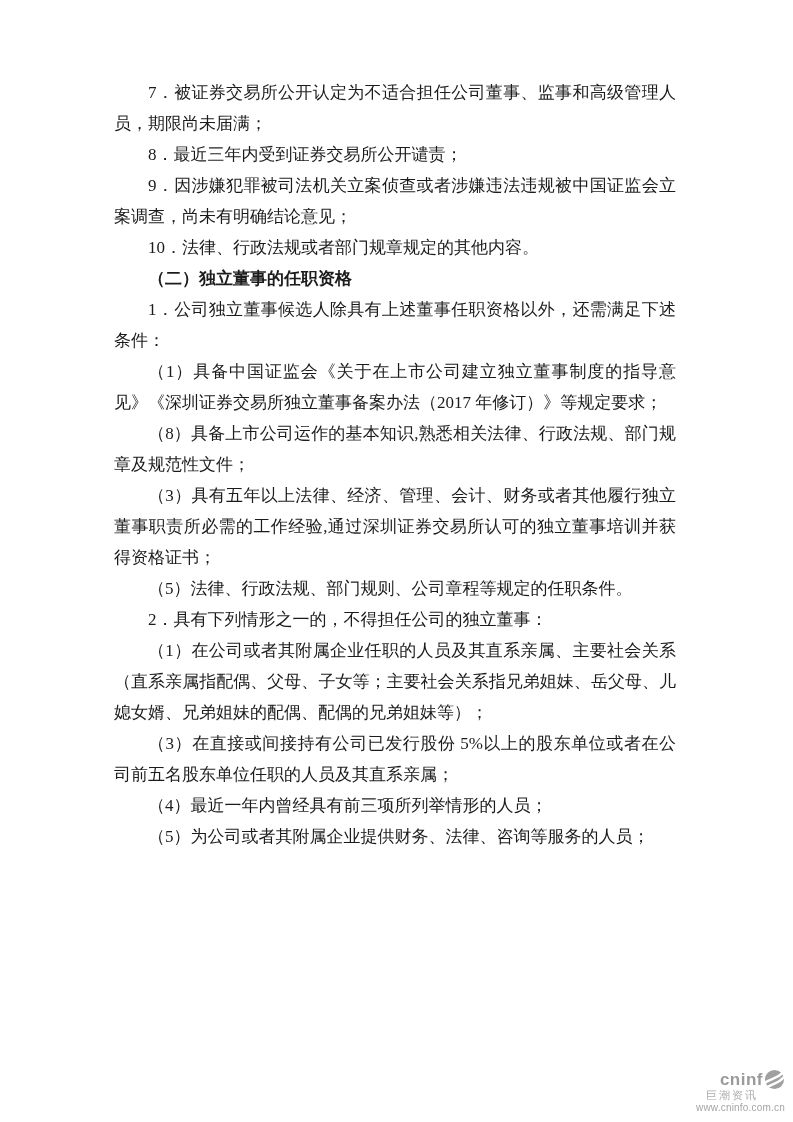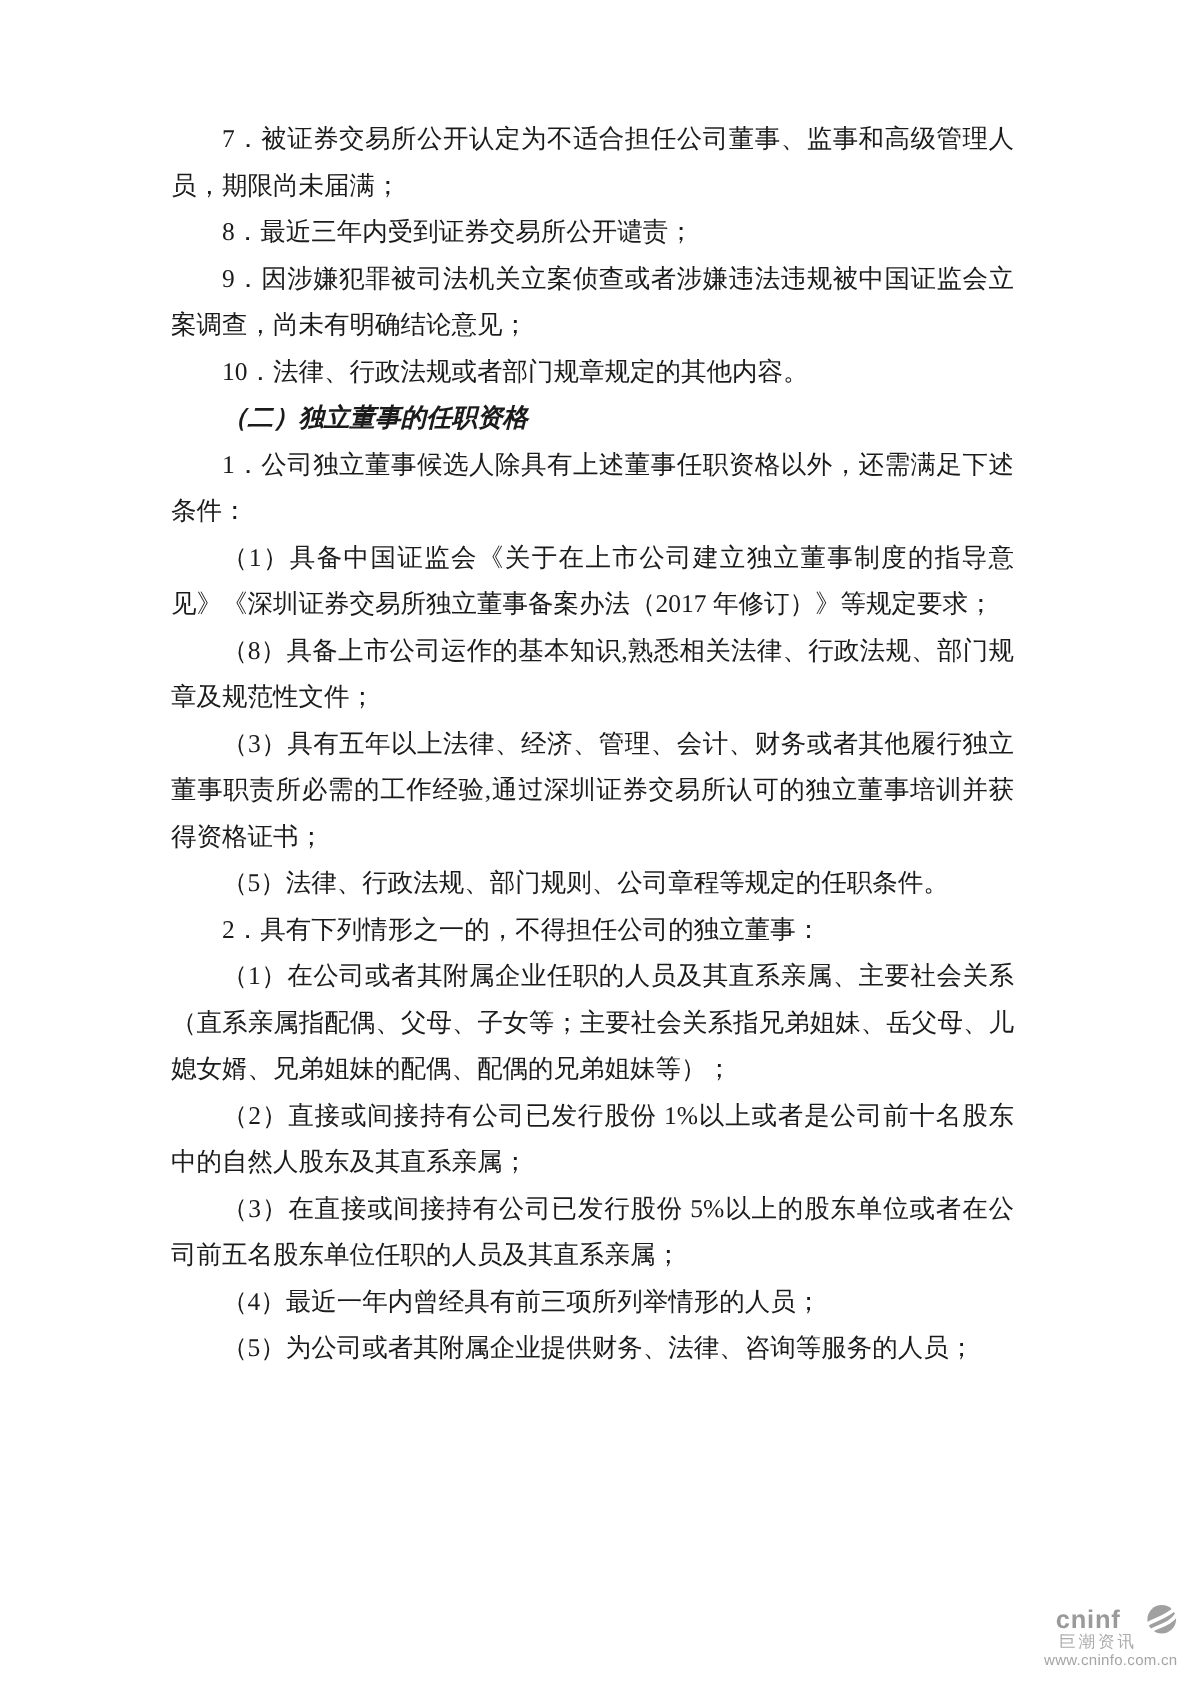--- a/index.html
+++ b/index.html
@@ -24,35 +24,34 @@
     color:#1b1b1b;
     text-align:justify;
     text-justify:inter-ideograph;
   }
   .doc-content p {
     margin:0;
     text-indent:2em;
   }
   .doc-content p.heading {
     font-weight:bold;
-    font-style:italic;
   }
   .footer {
     position:absolute;
     right:8px; bottom:9px;
     text-align:right;
     font-family:"Liberation Sans","DejaVu Sans",sans-serif;
     color:#9e9e9e;
     line-height:1;
   }
   .brand-row {
     display:flex;
     align-items:center;
     justify-content:flex-end;
-    gap:17px;
+    gap:1px;
   }
   .brand {
     font-size:17px;
     font-weight:bold;
     letter-spacing:0.5px;
     color:#9a9a9a;
   }
   .logo-mark { display:block; }
   .brand-cn {
     font-size:11px;
@@ -77,21 +76,20 @@
     <p>9．因涉嫌犯罪被司法机关立案侦查或者涉嫌违法违规被中国证监会立案调查，尚未有明确结论意见；</p>
     <p>10．法律、行政法规或者部门规章规定的其他内容。</p>
     <p class="heading">（二）独立董事的任职资格</p>
     <p>1．公司独立董事候选人除具有上述董事任职资格以外，还需满足下述条件：</p>
     <p>（1）具备中国证监会《关于在上市公司建立独立董事制度的指导意见》《深圳证券交易所独立董事备案办法（2017 年修订）》等规定要求；</p>
     <p>（8）具备上市公司运作的基本知识,熟悉相关法律、行政法规、部门规章及规范性文件；</p>
     <p>（3）具有五年以上法律、经济、管理、会计、财务或者其他履行独立董事职责所必需的工作经验,通过深圳证券交易所认可的独立董事培训并获得资格证书；</p>
     <p>（5）法律、行政法规、部门规则、公司章程等规定的任职条件。</p>
     <p>2．具有下列情形之一的，不得担任公司的独立董事：</p>
     <p>（1）在公司或者其附属企业任职的人员及其直系亲属、主要社会关系（直系亲属指配偶、父母、子女等；主要社会关系指兄弟姐妹、岳父母、儿媳女婿、兄弟姐妹的配偶、配偶的兄弟姐妹等）；</p>
-    <p>（2）直接或间接持有公司已发行股份 1%以上或者是公司前十名股东中的自然人股东及其直系亲属；</p>
     <p>（3）在直接或间接持有公司已发行股份 5%以上的股东单位或者在公司前五名股东单位任职的人员及其直系亲属；</p>
     <p>（4）最近一年内曾经具有前三项所列举情形的人员；</p>
     <p>（5）为公司或者其附属企业提供财务、法律、咨询等服务的人员；</p>
   </div>
 
   <div class="footer">
     <div class="brand-row">
       <span class="brand">cninf</span>
       <svg class="logo-mark" width="21" height="21" viewBox="0 0 22 22">
         <circle cx="11" cy="11" r="10" fill="#a0a0a0"></circle>

